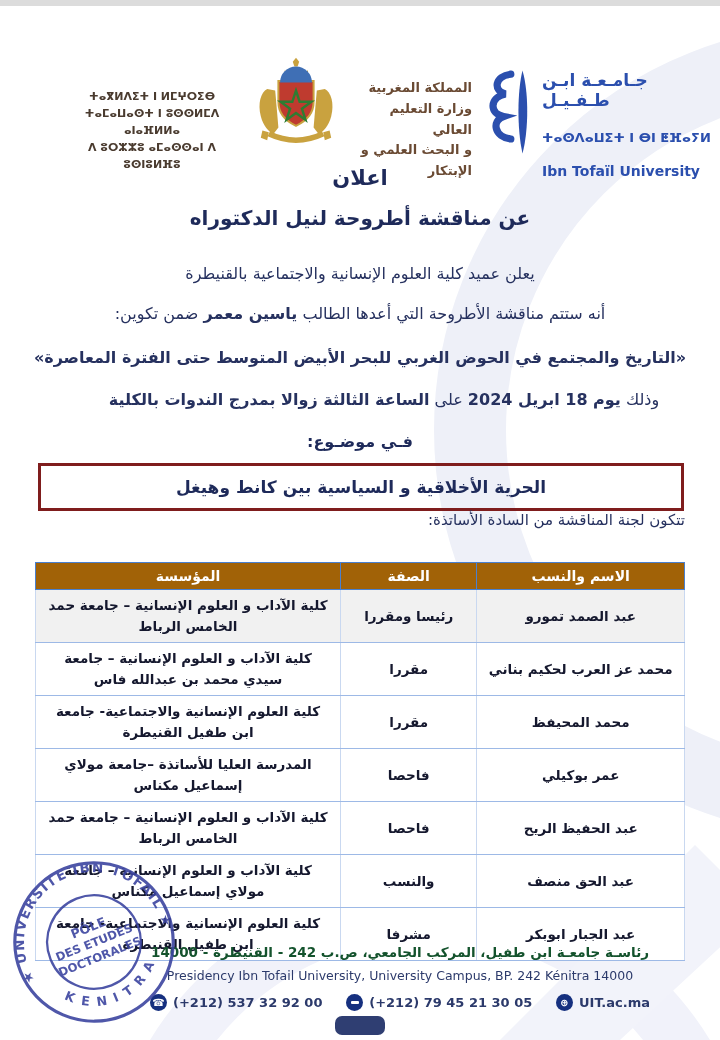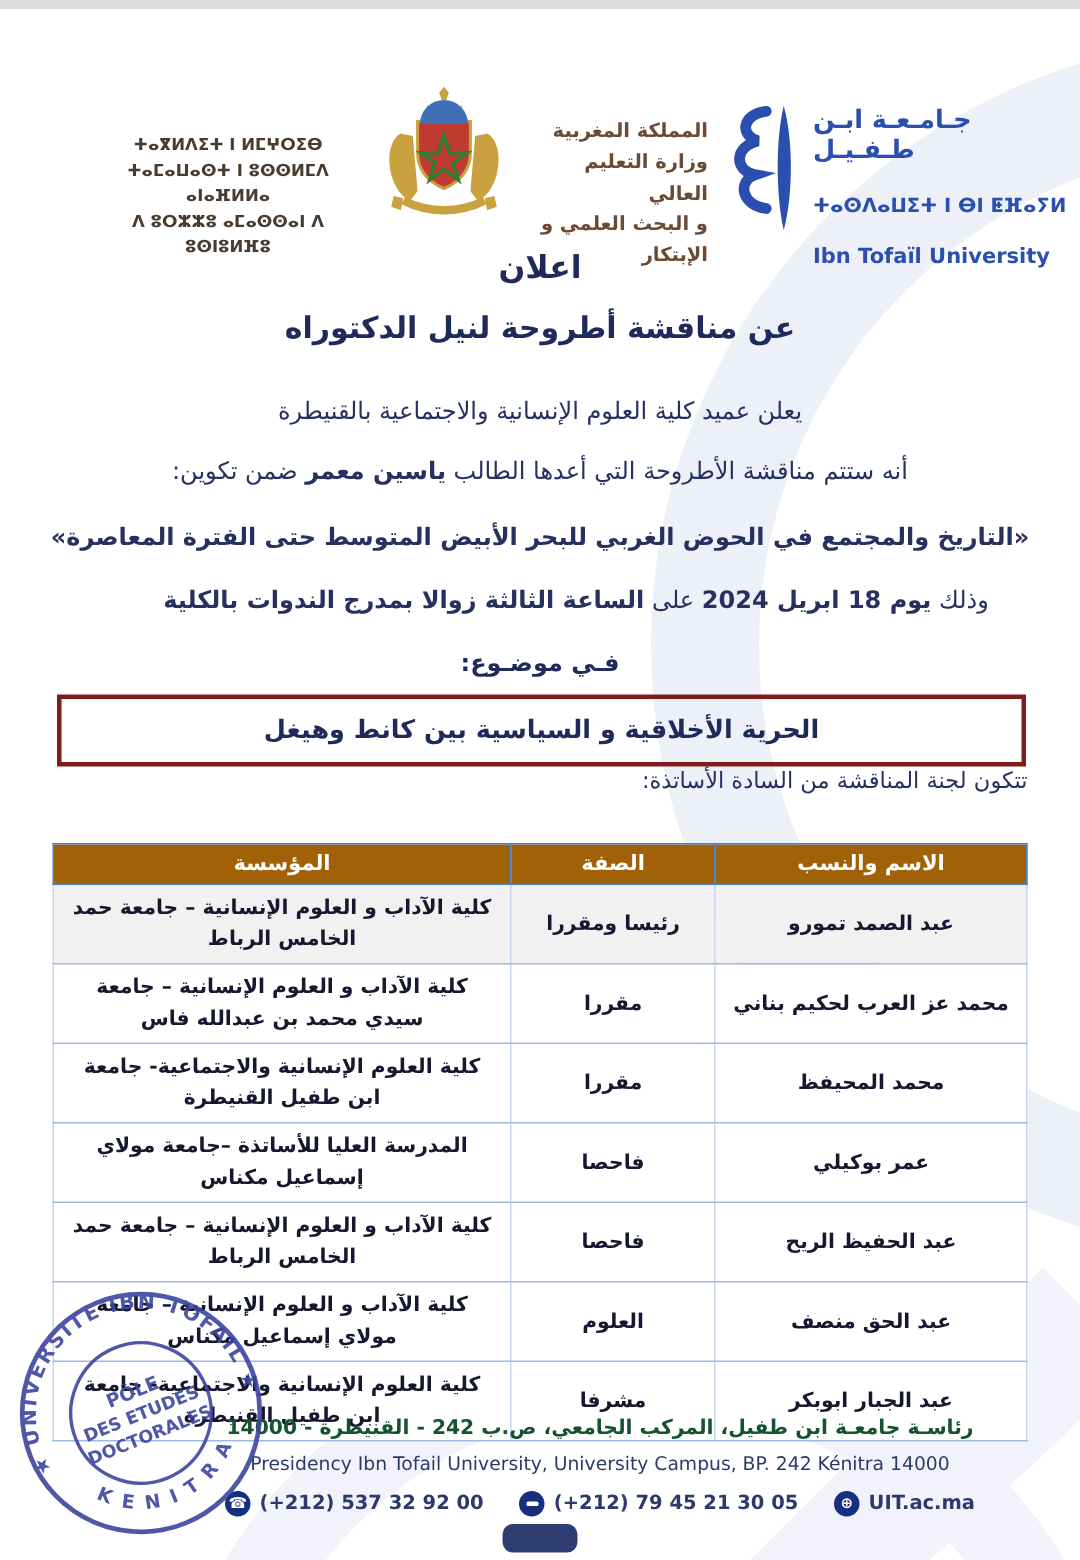--- a/index.html
+++ b/index.html
@@ -181,21 +181,21 @@
       <td>فاحصا</td>
       <td>المدرسة العليا للأساتذة –جامعة مولاي إسماعيل مكناس</td>
     </tr>
     <tr>
       <td>عبد الحفيظ الريح</td>
       <td>فاحصا</td>
       <td>كلية الآداب و العلوم الإنسانية – جامعة حمد الخامس الرباط</td>
     </tr>
     <tr>
       <td>عبد الحق منصف</td>
-      <td>العلوم</td>
+      <td>والنسب</td>
       <td>كلية الآداب و العلوم الإنسانية – جامعة مولاي إسماعيل مكناس</td>
     </tr>
     <tr>
       <td>عبد الجبار ابوبكر</td>
       <td>مشرفا</td>
       <td>كلية العلوم الإنسانية والاجتماعية- جامعة ابن طفيل القنيطرة</td>
     </tr>
   </tbody>
 </table>
 

